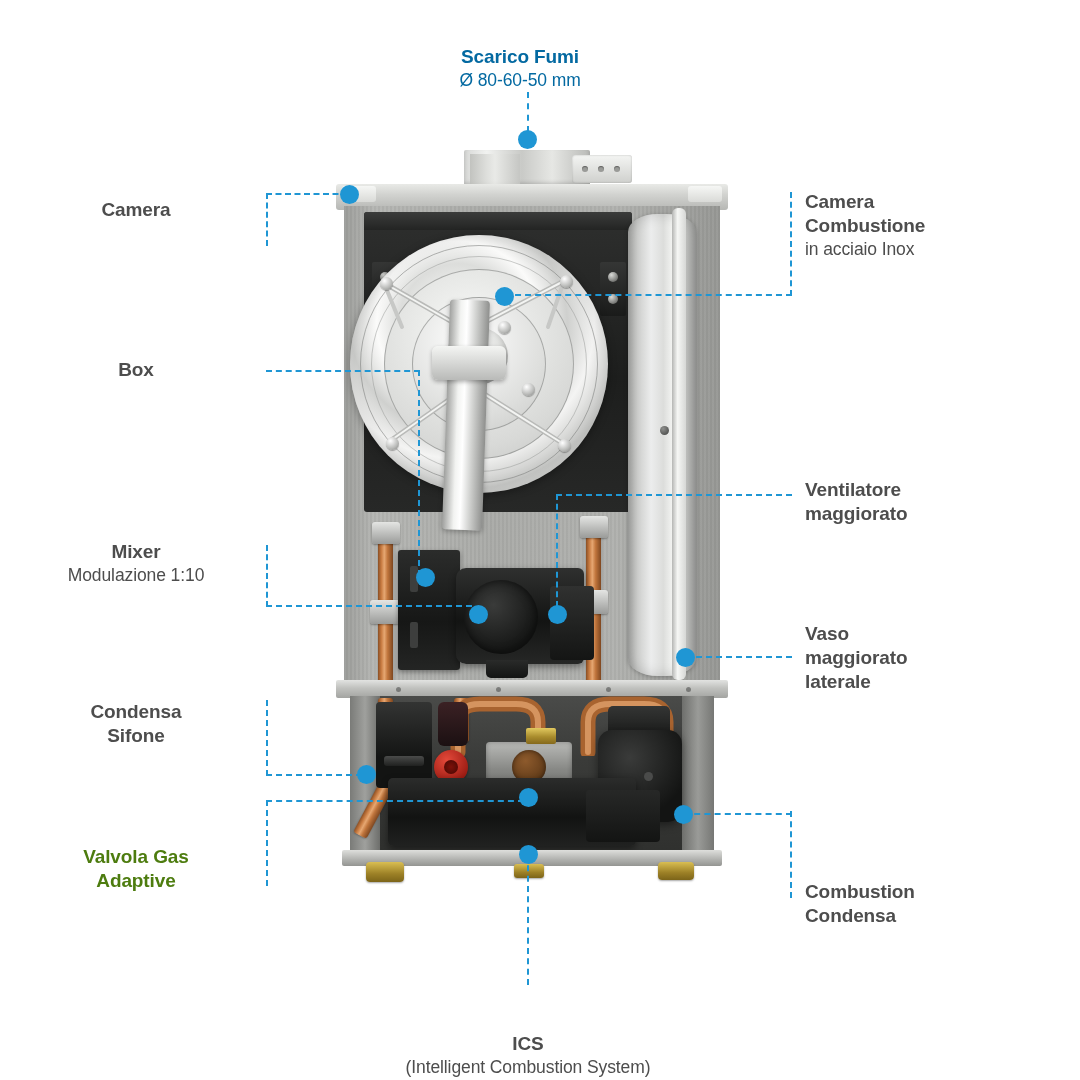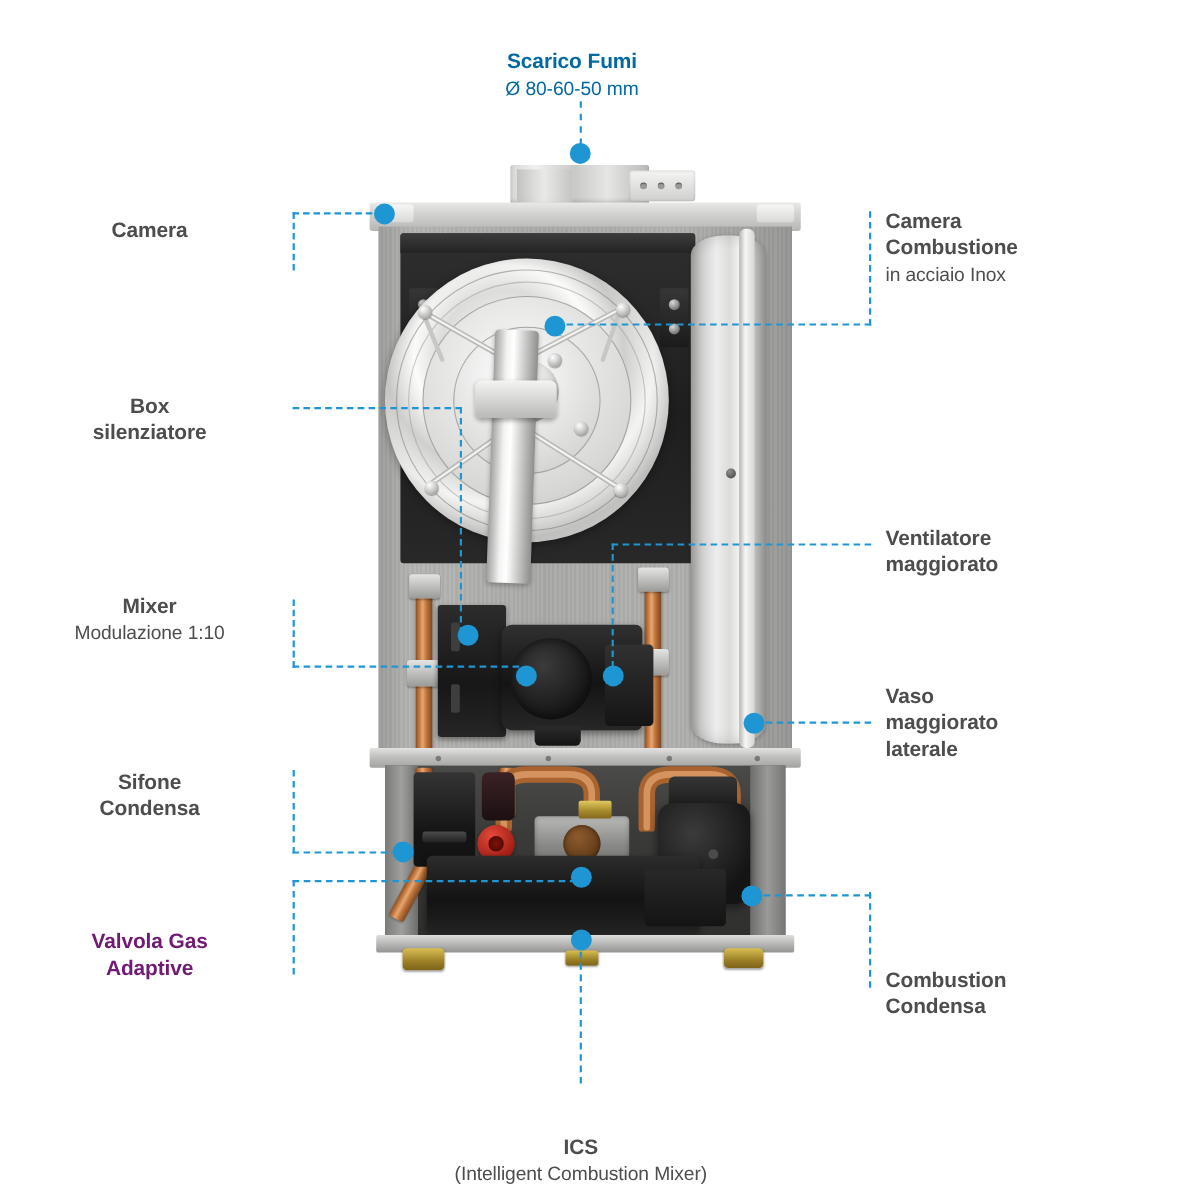--- a/index.html
+++ b/index.html
@@ -524,21 +524,20 @@
       <div class="label align-left" style="left: 805px; top: 190px; width: 250px; color: rgb(77, 77, 77);">
         <span class="ln b">Camera</span>
         <span class="ln b">Combustione</span>
         <span class="ln r">in acciaio Inox</span>
       </div>
       <div class="conn-h" style="left: 266px; top: 370px; width: 154px; border-top-color: rgb(31, 150, 212);"></div>
       <div class="conn-v" style="left: 418px; top: 370px; height: 206px; border-left-color: rgb(31, 150, 212);"></div>
       <div class="dot" style="left: 416px; top: 568px; background: rgb(31, 150, 212);"></div>
       <div class="label align-right" style="left: 20px; top: 358px; width: 232px; color: rgb(77, 77, 77);">
         <span class="ln b">Box</span>
-        <span class="ln b">silenziatore</span>
       </div>
       <div class="conn-v" style="left: 266px; top: 545px; height: 62px; border-left-color: rgb(31, 150, 212);"></div>
       <div class="conn-h" style="left: 266px; top: 605px; width: 206px; border-top-color: rgb(31, 150, 212);"></div>
       <div class="dot" style="left: 469px; top: 605px; background: rgb(31, 150, 212);"></div>
       <div class="label align-right" style="left: 20px; top: 540px; width: 232px; color: rgb(77, 77, 77);">
         <span class="ln b">Mixer</span>
         <span class="ln r">Modulazione 1:10</span>
       </div>
       <div class="conn-v" style="left: 556px; top: 494px; height: 113px; border-left-color: rgb(31, 150, 212);"></div>
       <div class="conn-h" style="left: 556px; top: 494px; width: 236px; border-top-color: rgb(31, 150, 212);"></div>
@@ -551,38 +550,38 @@
       <div class="dot" style="left: 676px; top: 648px; background: rgb(31, 150, 212);"></div>
       <div class="label align-left" style="left: 805px; top: 622px; width: 250px; color: rgb(77, 77, 77);">
         <span class="ln b">Vaso</span>
         <span class="ln b">maggiorato</span>
         <span class="ln b">laterale</span>
       </div>
       <div class="conn-v" style="left: 266px; top: 700px; height: 76px; border-left-color: rgb(31, 150, 212);"></div>
       <div class="conn-h" style="left: 266px; top: 774px; width: 96px; border-top-color: rgb(31, 150, 212);"></div>
       <div class="dot" style="left: 357px; top: 765px; background: rgb(31, 150, 212);"></div>
       <div class="label align-right" style="left: 20px; top: 700px; width: 232px; color: rgb(77, 77, 77);">
+        <span class="ln b">Condensa</span>
         <span class="ln b">Sifone</span>
-        <span class="ln b">Condensa</span>
       </div>
       <div class="conn-v" style="left: 266px; top: 800px; height: 86px; border-left-color: rgb(31, 150, 212);"></div>
       <div class="conn-h" style="left: 266px; top: 800px; width: 258px; border-top-color: rgb(31, 150, 212);"></div>
       <div class="dot" style="left: 519px; top: 788px; background: rgb(31, 150, 212);"></div>
-      <div class="label align-right" style="left: 20px; top: 845px; width: 232px; color: #701a75;">
+      <div class="label align-right" style="left: 20px; top: 845px; width: 232px; color: #4d7c0f;">
         <span class="ln b">Valvola Gas</span>
         <span class="ln b">Adaptive</span>
       </div>
       <div class="conn-h" style="left: 684px; top: 813px; width: 108px; border-top-color: rgb(31, 150, 212);"></div>
       <div class="conn-v" style="left: 790px; top: 811px; height: 87px; border-left-color: rgb(31, 150, 212);"></div>
       <div class="dot" style="left: 674px; top: 805px; background: rgb(31, 150, 212);"></div>
       <div class="label align-left" style="left: 805px; top: 880px; width: 250px; color: rgb(77, 77, 77);">
         <span class="ln b">Combustion</span>
         <span class="ln b">Condensa</span>
       </div>
       <div class="conn-v" style="left: 527px; top: 855px; height: 130px; border-left-color: rgb(31, 150, 212);"></div>
       <div class="dot" style="left: 519px; top: 845px; background: rgb(31, 150, 212);"></div>
       <div class="label align-center" style="left: 388px; top: 988px; width: 280px; color: rgb(77, 77, 77); margin-top: 44px;">
         <span class="ln b">ICS</span>
-        <span class="ln r">(Intelligent Combustion Mixer)</span>
+        <span class="ln r">(Intelligent Combustion System)</span>
       </div>
     </div>
 
 </div>
 
 </body></html>

